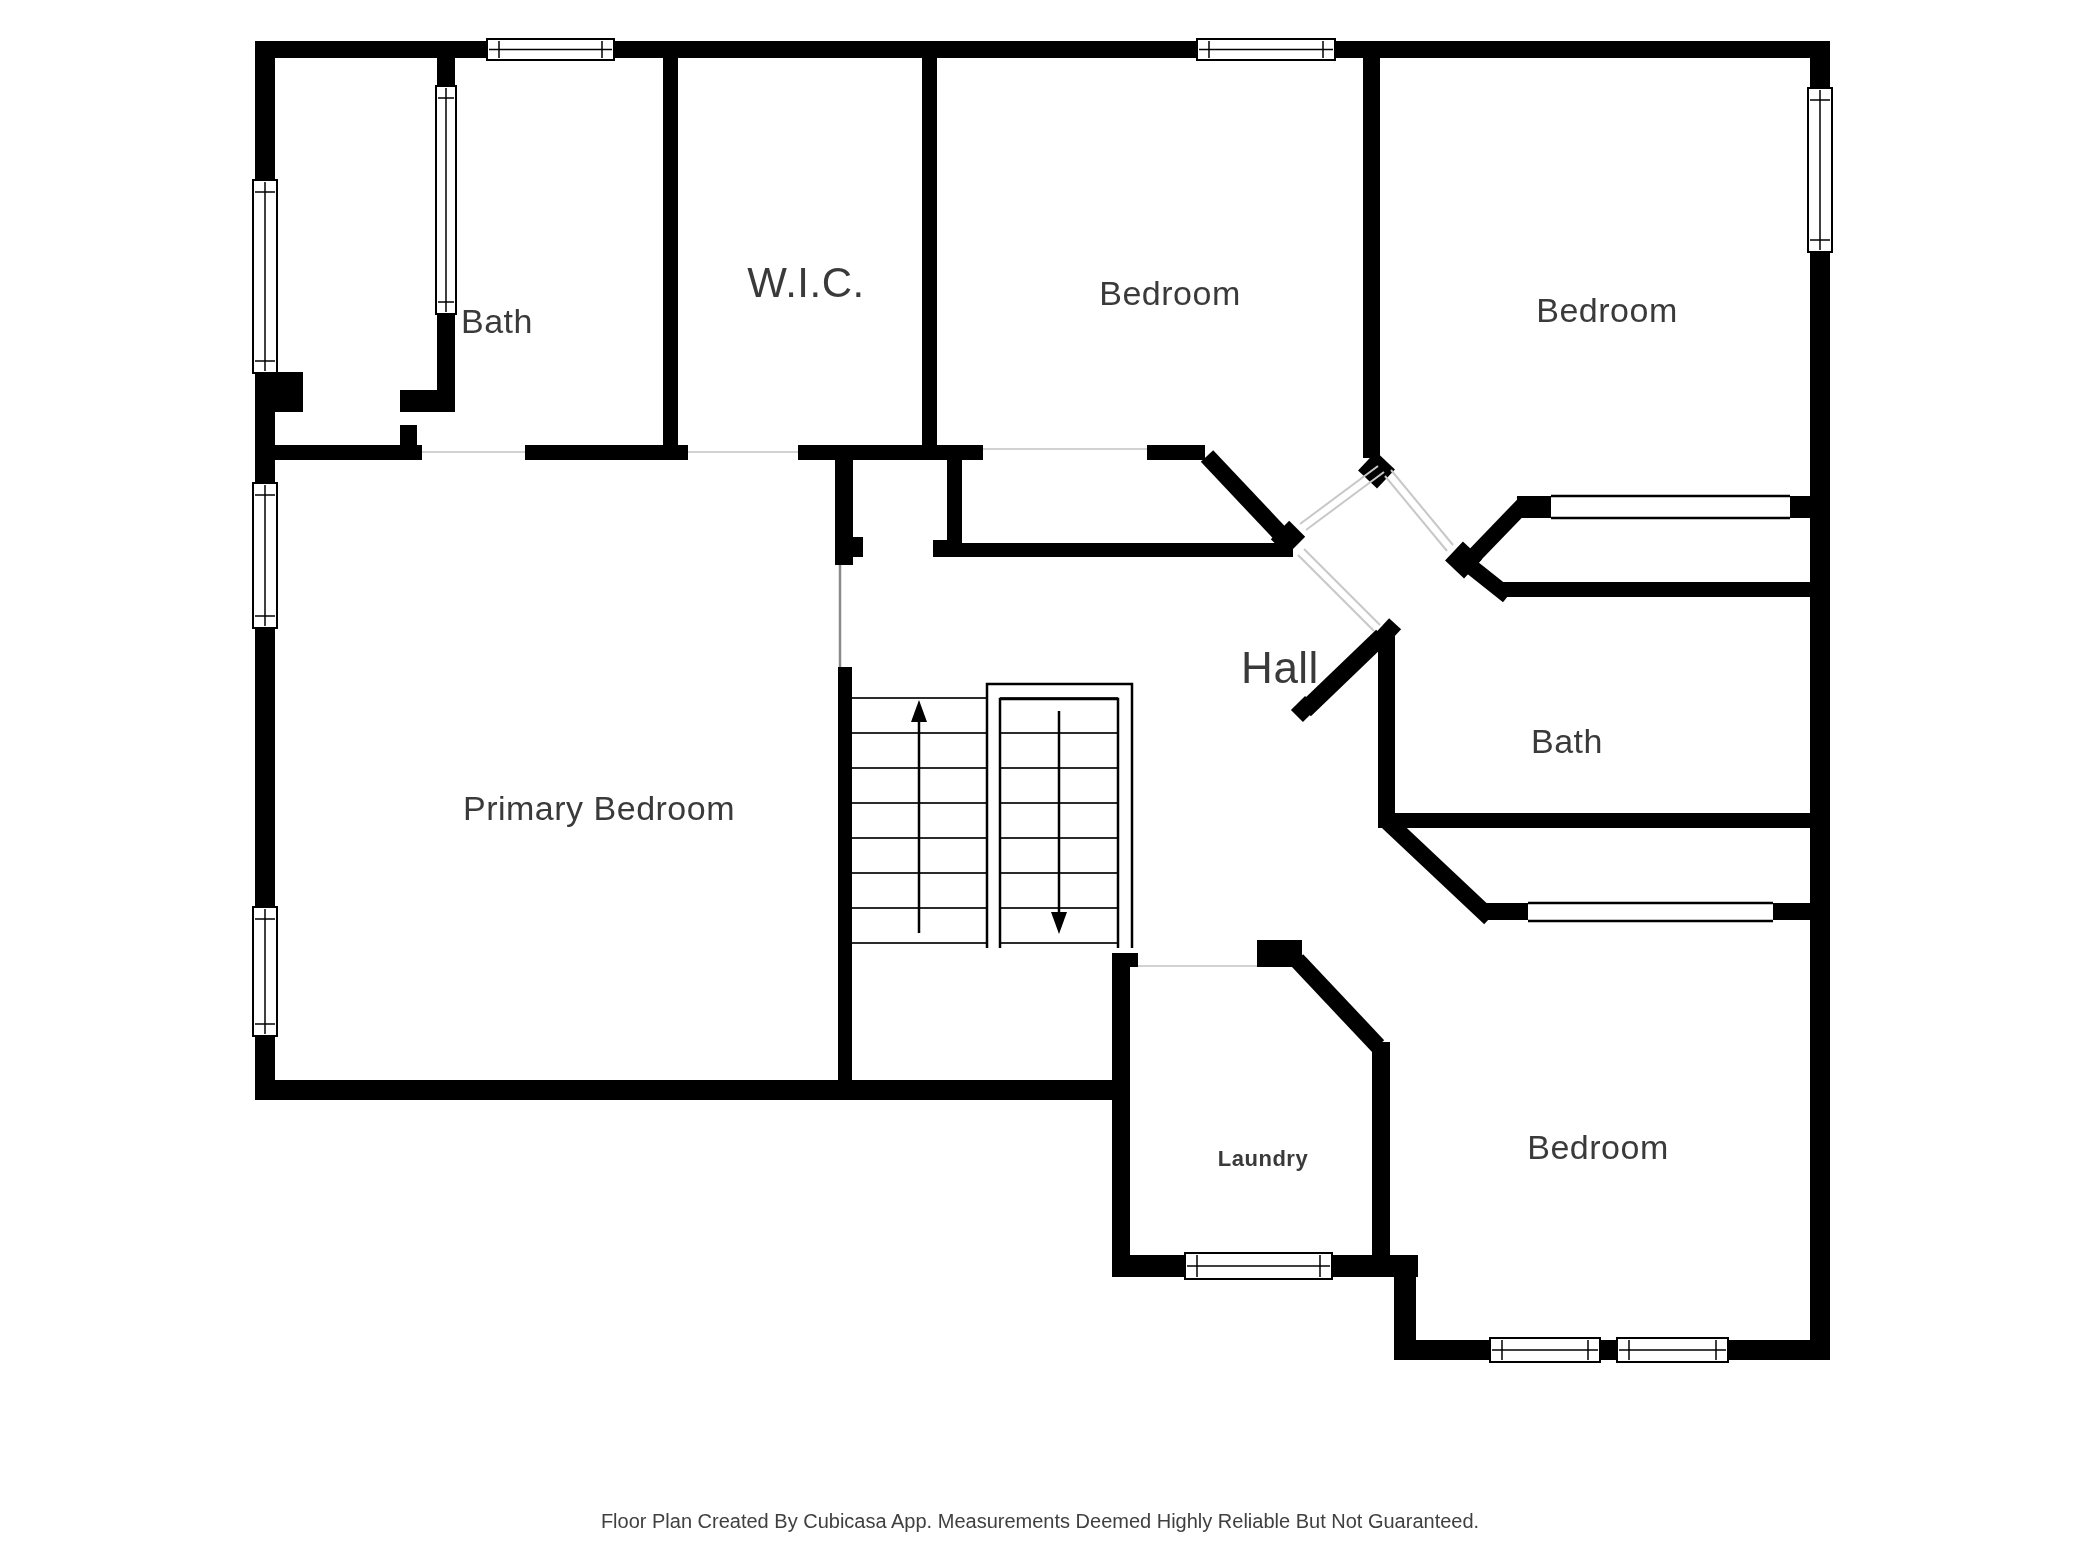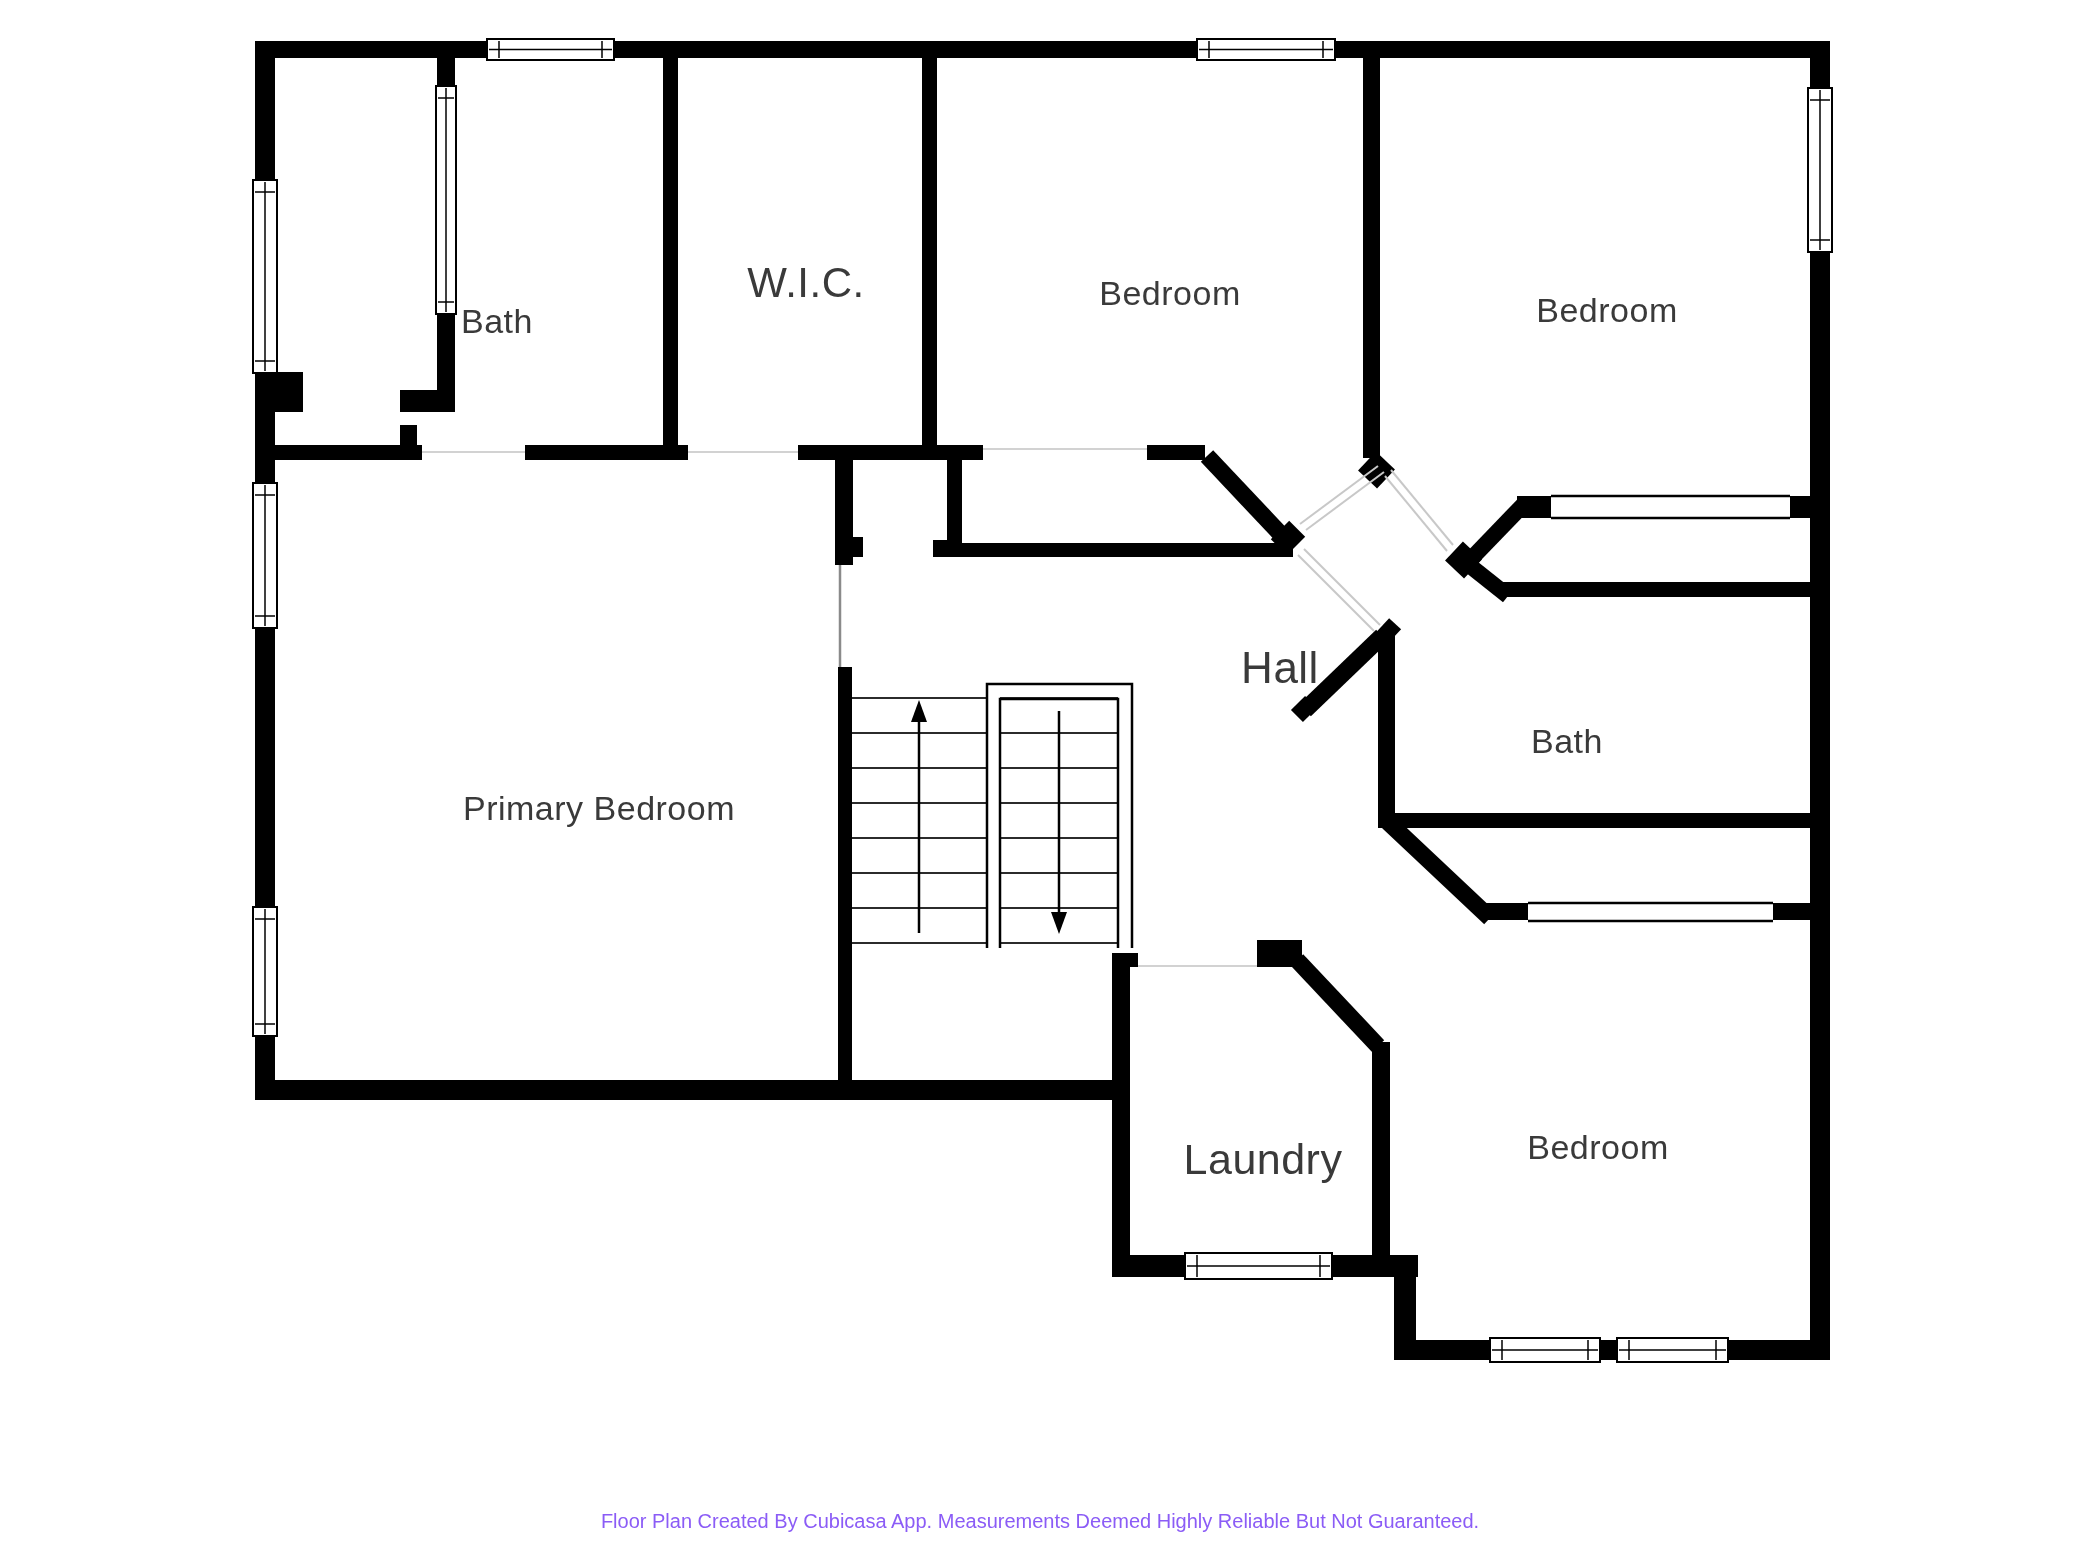--- a/index.html
+++ b/index.html
@@ -1,21 +1,21 @@
 <!DOCTYPE html>
 <html><head>
 <meta charset="utf-8">
 <style>
   html,body{margin:0;padding:0;background:#ffffff;}
   .stage{position:relative;width:2080px;height:1560px;background:#ffffff;overflow:hidden;
          font-family:"Liberation Sans","DejaVu Sans",sans-serif;}
   .stage svg{position:absolute;left:0;top:0;}
   .room-label{position:absolute;transform:translate(-50%,-50%);color:#3a3a3a;white-space:nowrap;
               letter-spacing:0.5px;}
-  .footer-label{position:absolute;transform:translate(-50%,-50%);color:#8b5cf6;white-space:nowrap;}
+  .footer-label{position:absolute;transform:translate(-50%,-50%);color:#404040;white-space:nowrap;}
 </style>
 </head>
 <body>
 
 <div class="stage">
   <svg id="plan-svg" xmlns="http://www.w3.org/2000/svg" width="2080" height="1560" viewBox="0 0 2080 1560">
       <g>
         <g fill="#000000">
           <rect x="255" y="41" width="1575" height="17"></rect>
           <rect x="255" y="41" width="20" height="1059"></rect>
@@ -193,17 +193,17 @@
       </g>
     </svg>
 
   <div class="room-label" style="left: 497px; top: 321px; font-size: 34px;">Bath</div>
   <div class="room-label" style="left: 806px; top: 283px; font-size: 42px;">W.I.C.</div>
   <div class="room-label" style="left: 1170px; top: 293px; font-size: 34px;">Bedroom</div>
   <div class="room-label" style="left: 1607px; top: 310px; font-size: 34px;">Bedroom</div>
   <div class="room-label" style="left: 563px; top: 808px; font-size: 34px; margin-left: 36px;">Primary Bedroom</div>
   <div class="room-label" style="left: 1280px; top: 668px; font-size: 44px;">Hall</div>
   <div class="room-label" style="left: 1567px; top: 741px; font-size: 34px;">Bath</div>
-  <div class="room-label" style="left: 1263px; top: 1159px; font-size: 43px;">Laundry</div>
+  <div class="room-label" style="left: 1263px; top: 1159px; font-size: 22px; font-weight: bold;">Laundry</div>
   <div class="room-label" style="left: 1598px; top: 1147px; font-size: 34px;">Bedroom</div>
 
   <div class="footer-label" style="left: 1040px; top: 1521px; font-size: 20px;">Floor Plan Created By Cubicasa App. Measurements Deemed Highly Reliable But Not Guaranteed.</div>
 </div>
 
 </body></html>

